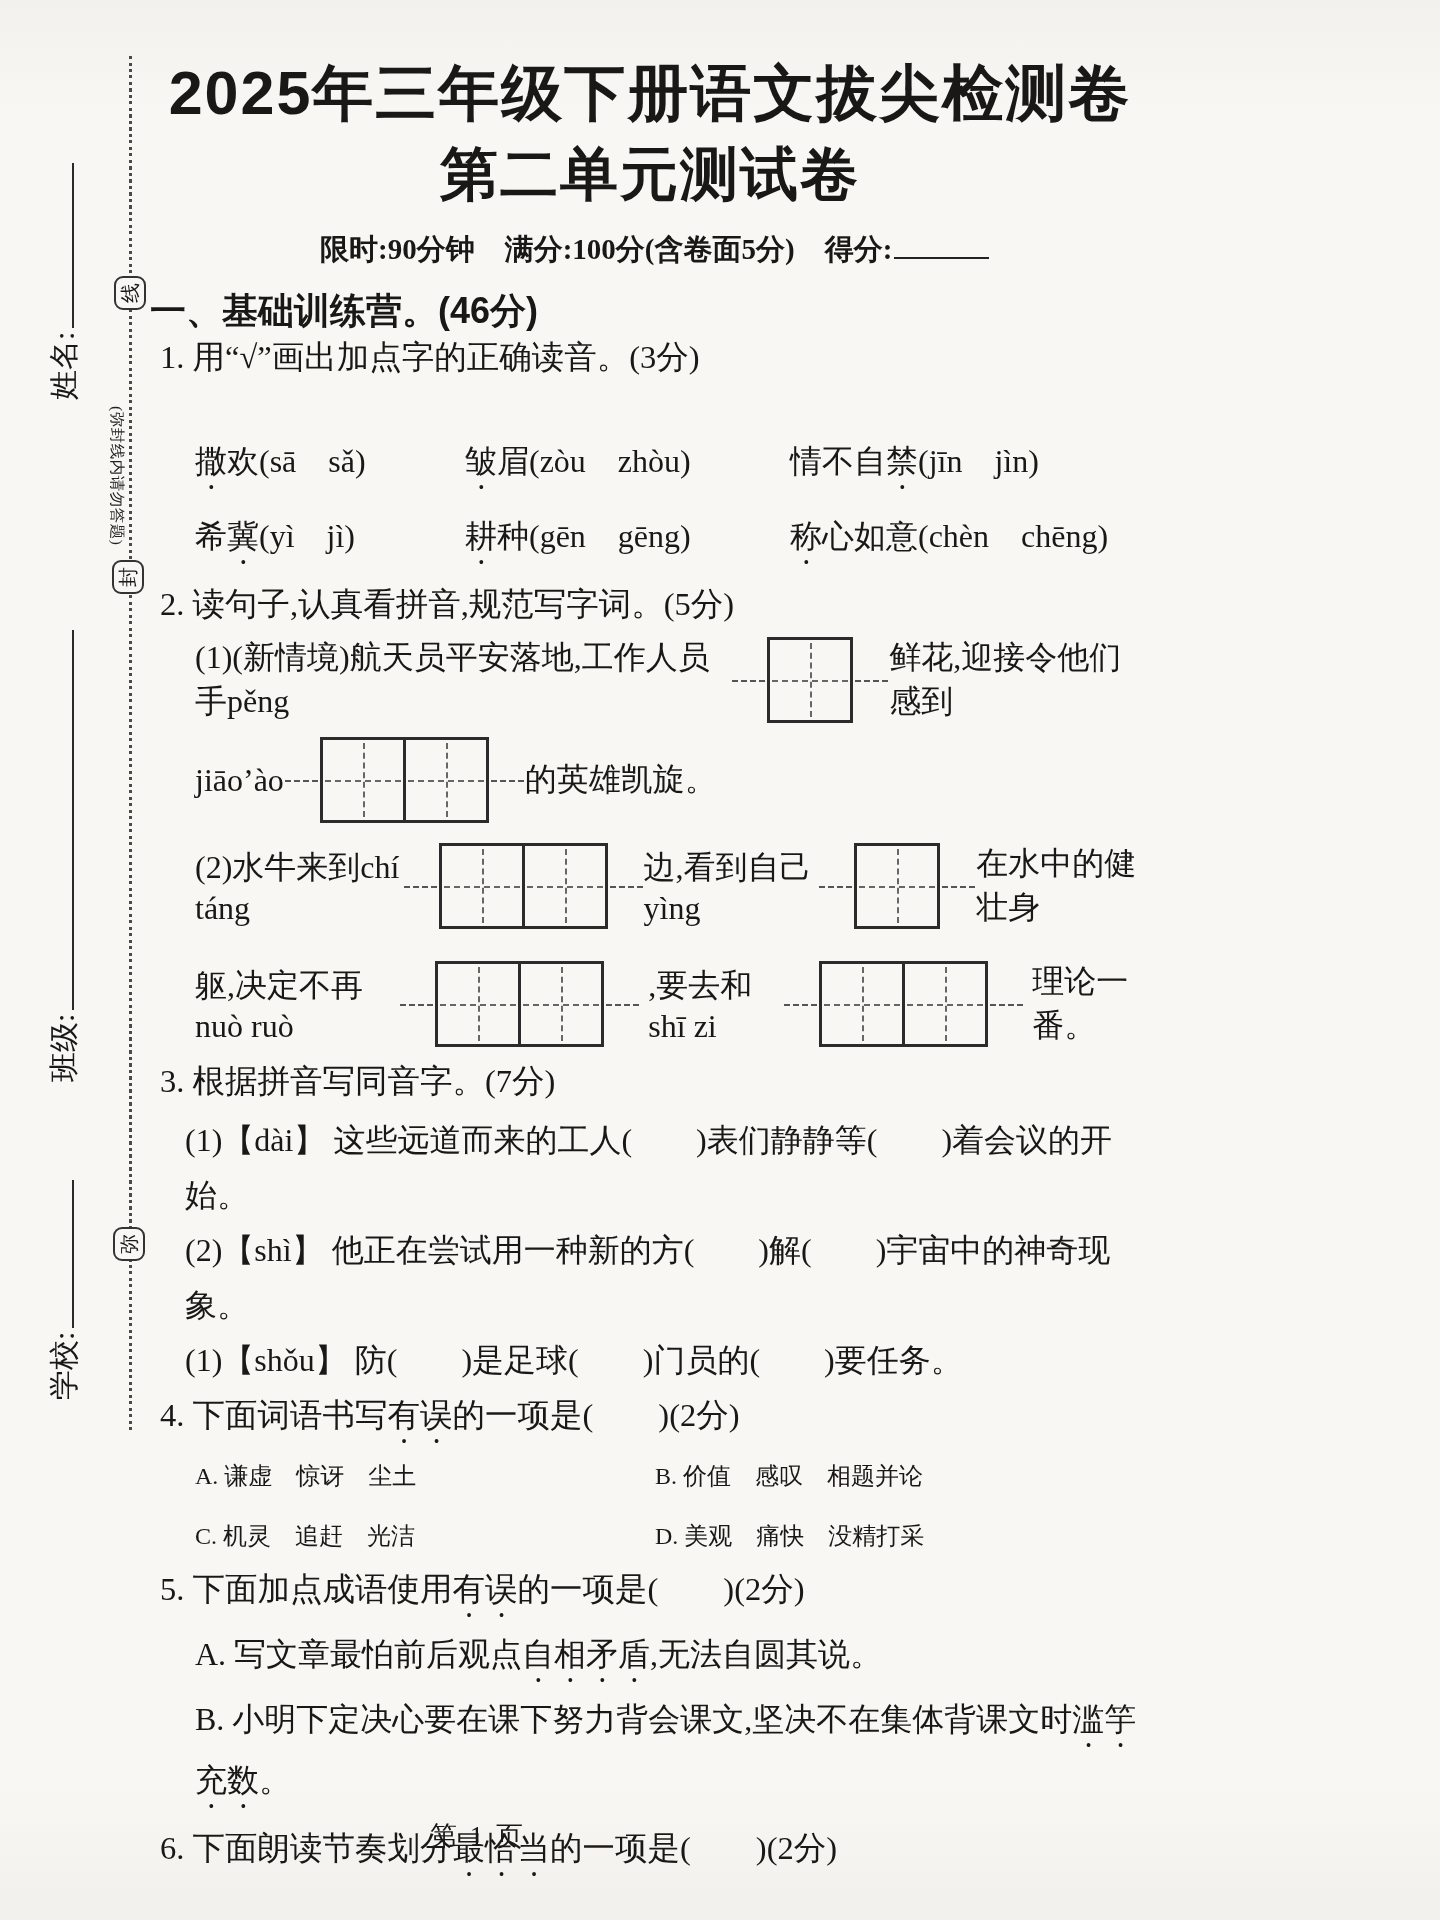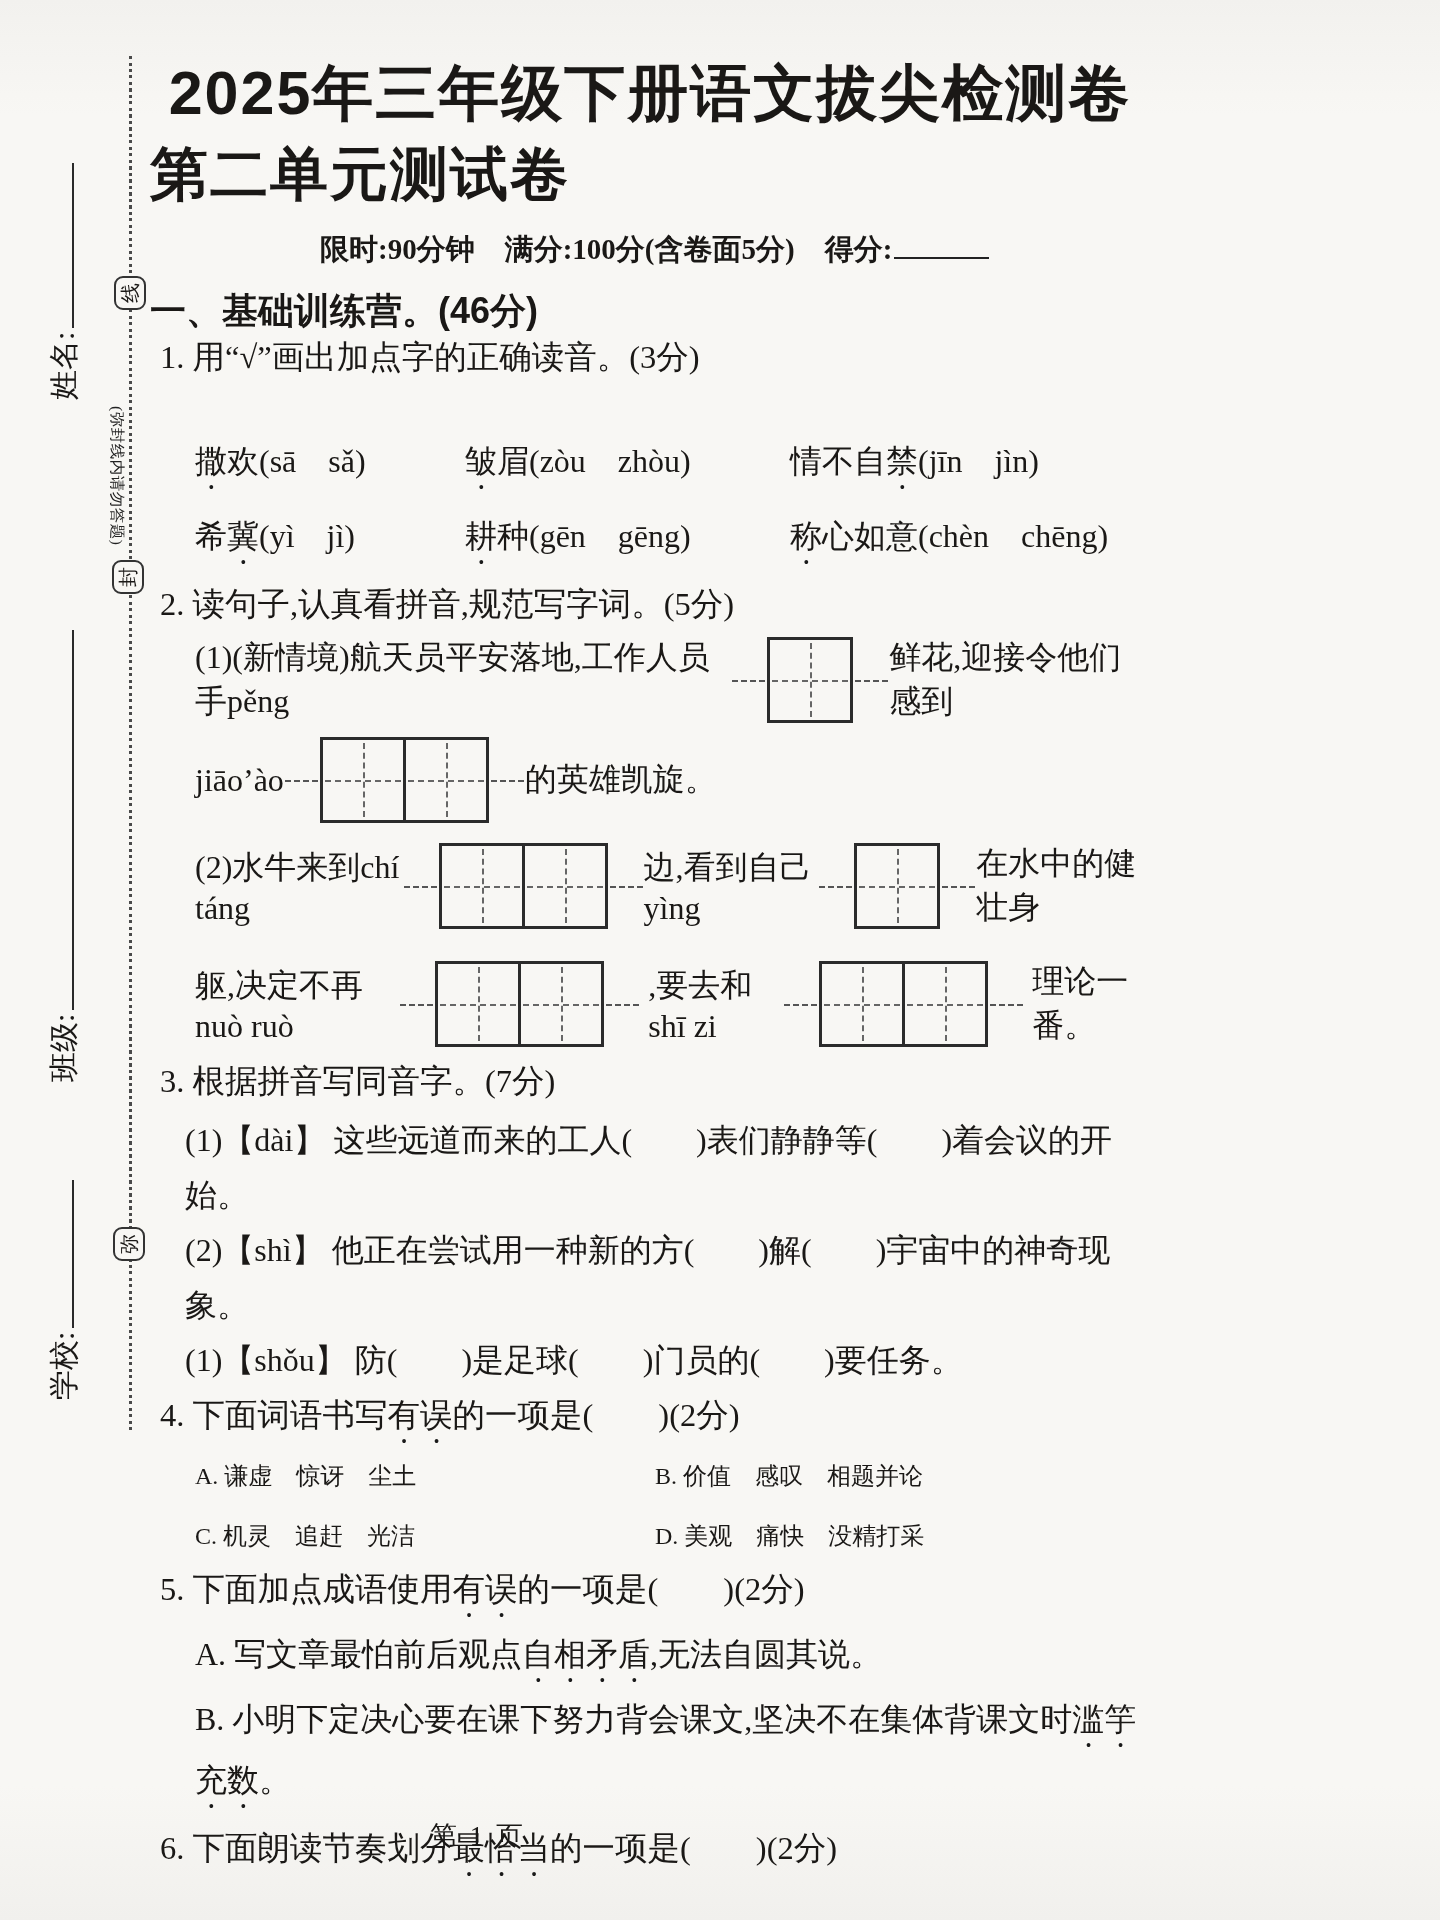--- a/index.html
+++ b/index.html
@@ -40,21 +40,21 @@
     display:flex;align-items:center;justify-content:center;
   }
   .sealchar span{display:block;transform:rotate(-90deg);font-size:20px;line-height:20px;}
   .sc1{left:114px;top:276px;}
   .sc2{left:112px;top:560px;}
   .sc3{left:113px;top:1227px;}
   
   .main{position:absolute;left:150px;top:0;width:1000px;}
   .sansb{font-family:"Liberation Sans","DejaVu Sans",sans-serif;font-weight:900;}
   h1.title{margin:52px 0 0;text-align:center;font-size:61px;line-height:82px;letter-spacing:2px;}
-  h2.subtitle{margin:0;font-size:58px;line-height:80px;letter-spacing:2px;}
+  h2.subtitle{margin:0;text-align:center;font-size:58px;line-height:80px;letter-spacing:2px;}
   .info{margin-top:16px;padding-left:170px;font-size:29px;font-weight:700;display:flex;gap:30px;align-items:flex-end;}
   .scoreline{display:inline-block;width:95px;border-bottom:2.5px solid #222;height:26px;margin-left:2px;}
   .sec-head{margin-top:20px;font-size:36px;line-height:42px;font-family:"Liberation Sans","DejaVu Sans",sans-serif;font-weight:800;}
   .stem{font-size:32.5px;line-height:1.45;padding-left:10px;}
   .mt2{margin-top:2px;}.mt4{margin-top:4px;}.mt8{margin-top:8px;}.mt10{margin-top:10px;}
   
   .em-dot{
     -webkit-text-emphasis:filled dot #1a1a1a;-webkit-text-emphasis-position:under;
     text-emphasis:filled dot #1a1a1a;text-emphasis-position:under left;
   }

